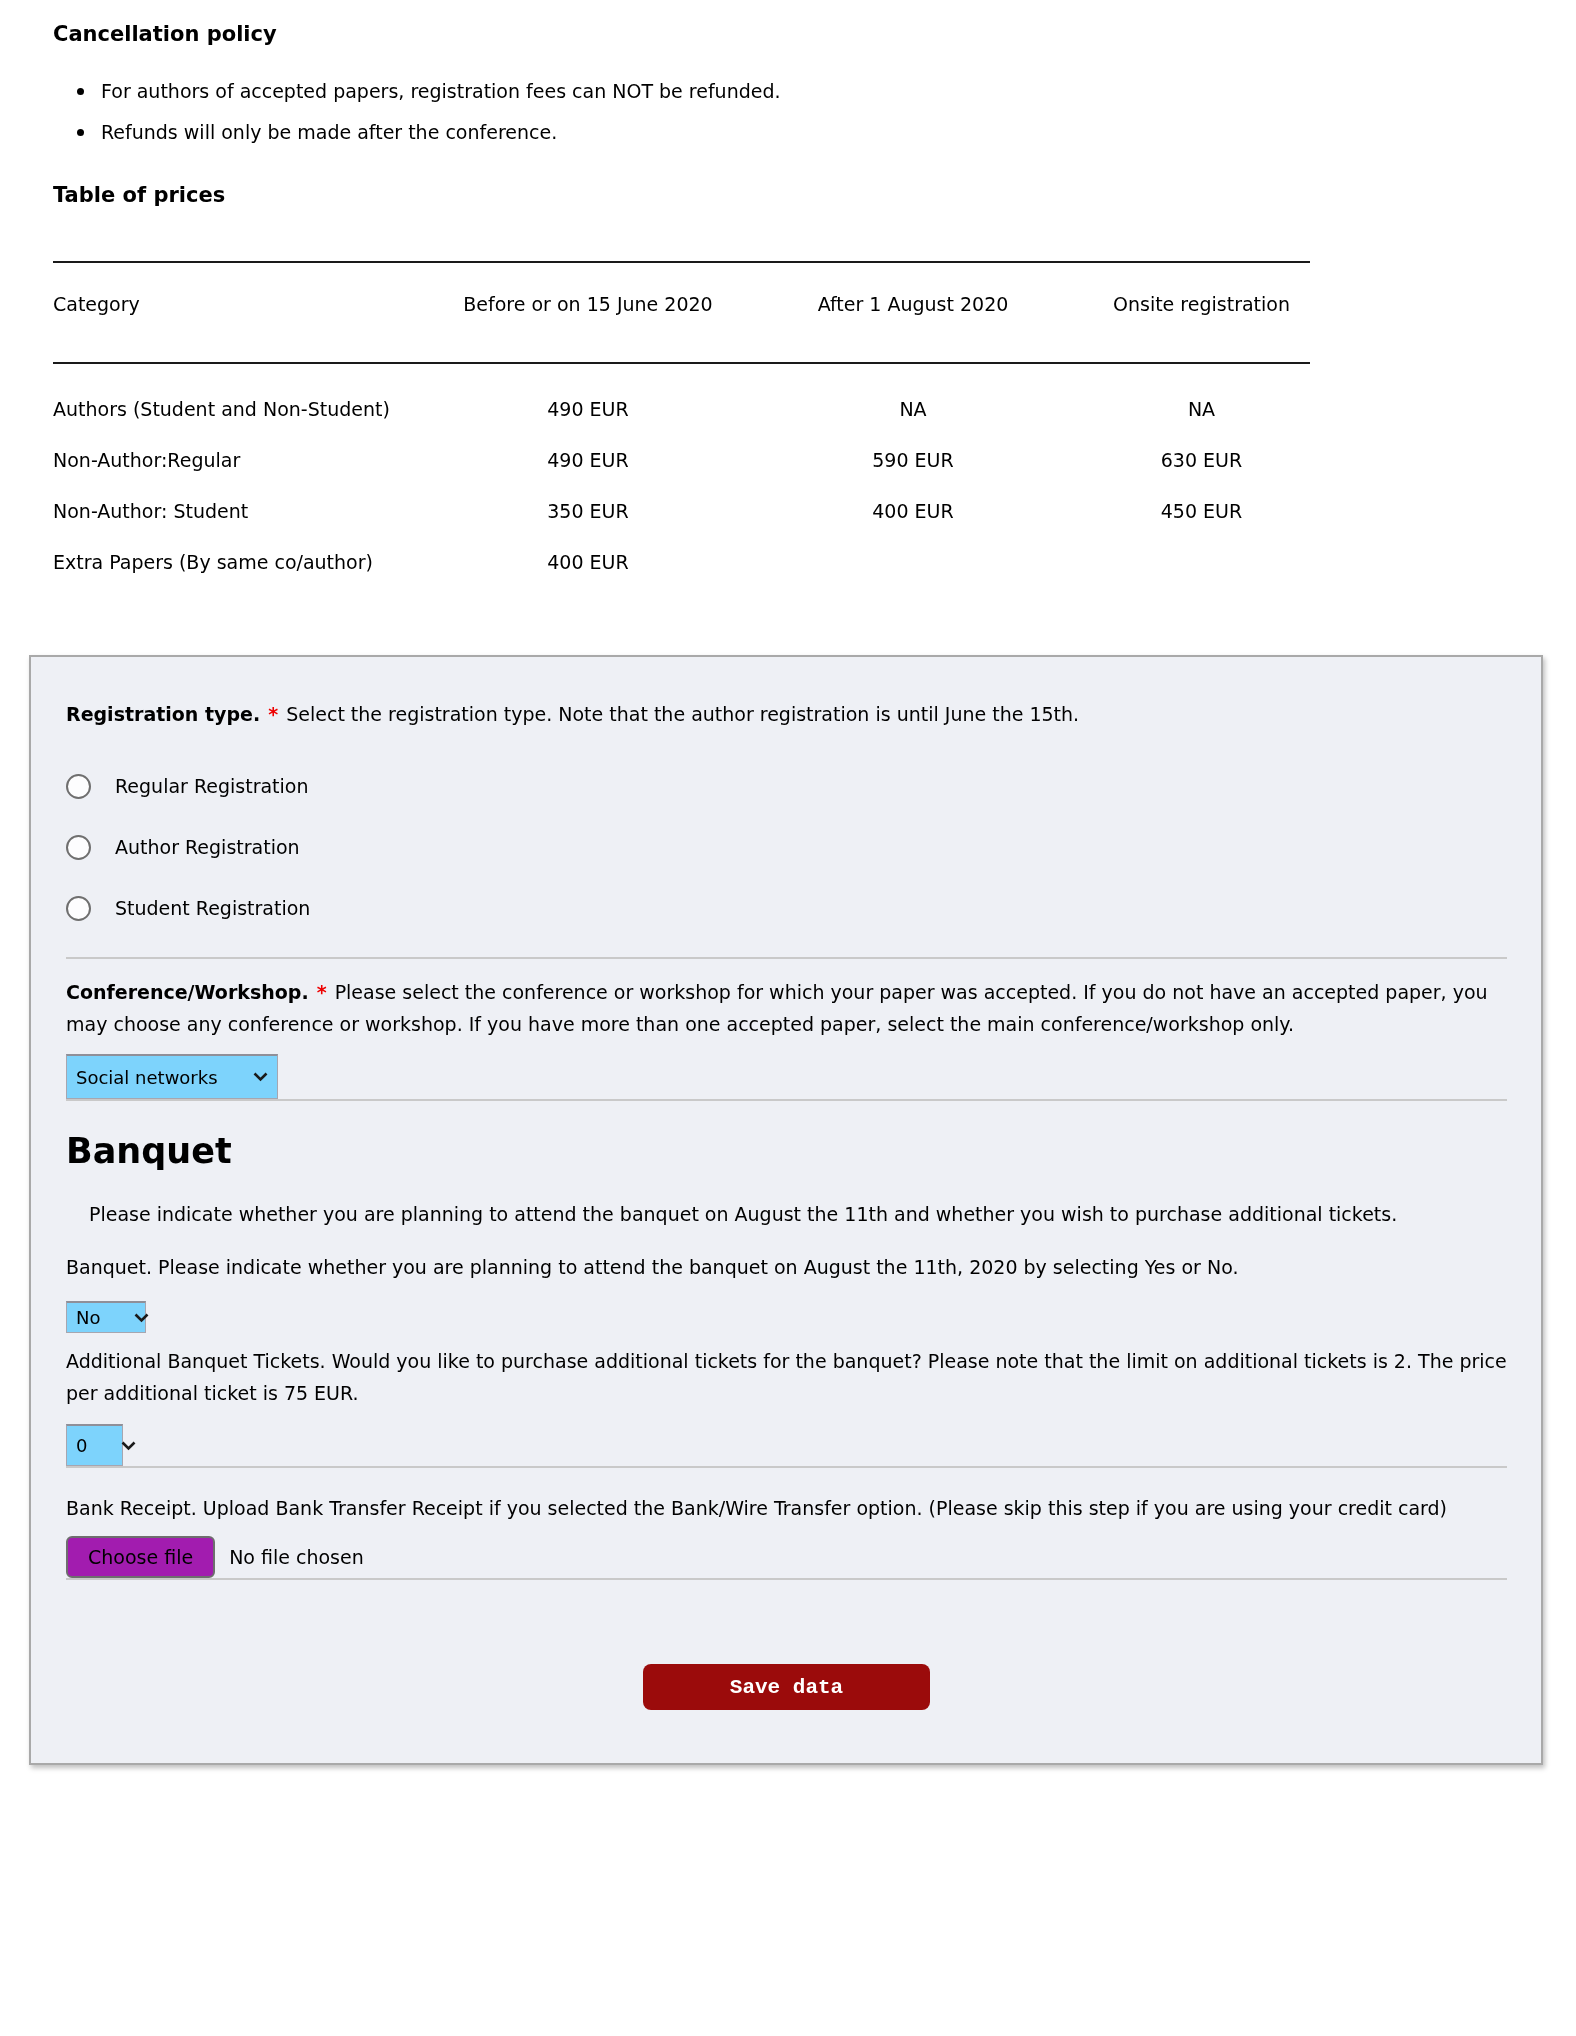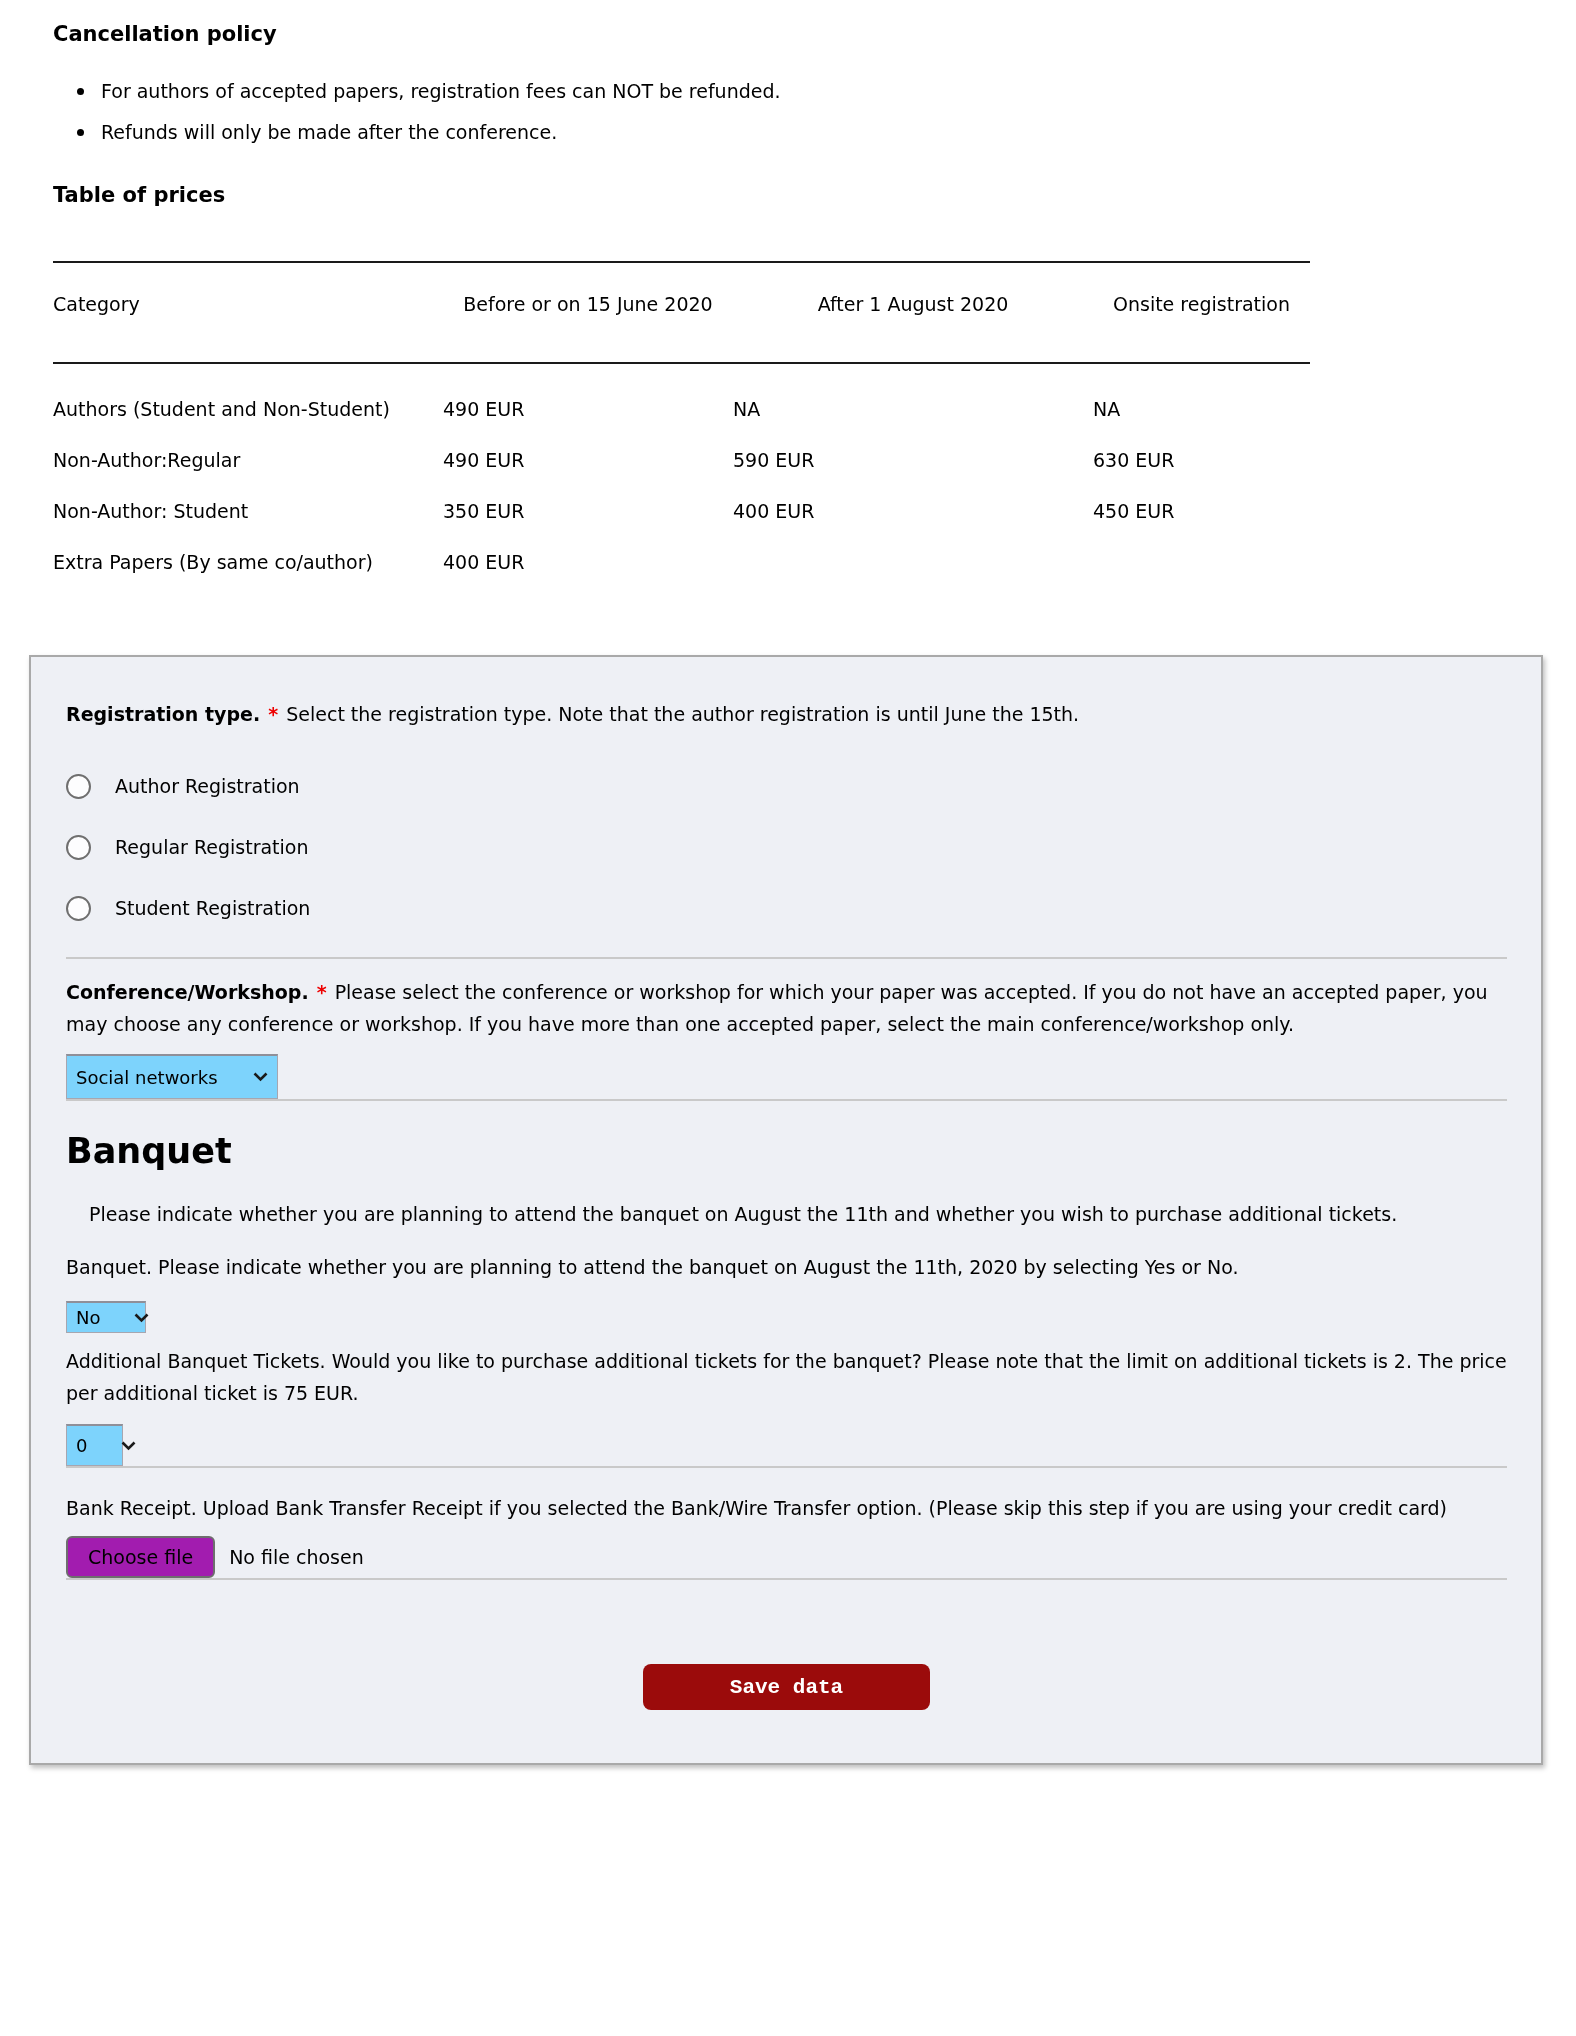--- a/index.html
+++ b/index.html
@@ -26,21 +26,21 @@
   table.prices col.c1 { width:390px; }
   table.prices col.c2 { width:290px; }
   table.prices col.c3 { width:360px; }
   table.prices col.c4 { width:217px; }
   table.prices thead th {
     font-weight:normal; text-align:center; font-size:19px;
     border-top:2px solid #1a1a1a; border-bottom:2px solid #1a1a1a;
     padding:29px 0 45px 0; line-height:25px;
   }
   table.prices thead th:first-child { text-align:left; }
-  table.prices tbody td { text-align:left; padding:13px 0; line-height:25px; }
+  table.prices tbody td { text-align:center; padding:13px 0; line-height:25px; }
   table.prices tbody td:first-child { text-align:left; }
   table.prices tbody tr:first-child td { padding-top:33px; }
 
   
   .form-box {
     margin:67px 0 0 29px; width:1514px;
     background:#eef0f5;
     border:2px solid #a9a9a9;
     box-shadow:2px 3px 5px rgba(0,0,0,0.25);
     padding:41px 34px 53px 34px;
@@ -162,25 +162,25 @@
 
       <p class="field-line">
         <span class="lead">Registration type.</span>
         <span class="req">*</span>
         <span>Select the registration type. Note that the author registration is until June the 15th.</span>
       </p>
 
       <div class="radio-group">
         <label class="radio-row">
           <input type="radio" name="regtype" style="">
-          <span class="radio-label">Author Registration</span>
+          <span class="radio-label">Regular Registration</span>
         </label>
         <label class="radio-row">
           <input type="radio" name="regtype" style="">
-          <span class="radio-label">Regular Registration</span>
+          <span class="radio-label">Author Registration</span>
         </label>
         <label class="radio-row">
           <input type="radio" name="regtype" style="">
           <span class="radio-label">Student Registration</span>
         </label>
       </div>
 
       <hr class="divider hr1">
 
       <p class="field-line" style="margin-top:17px;">

